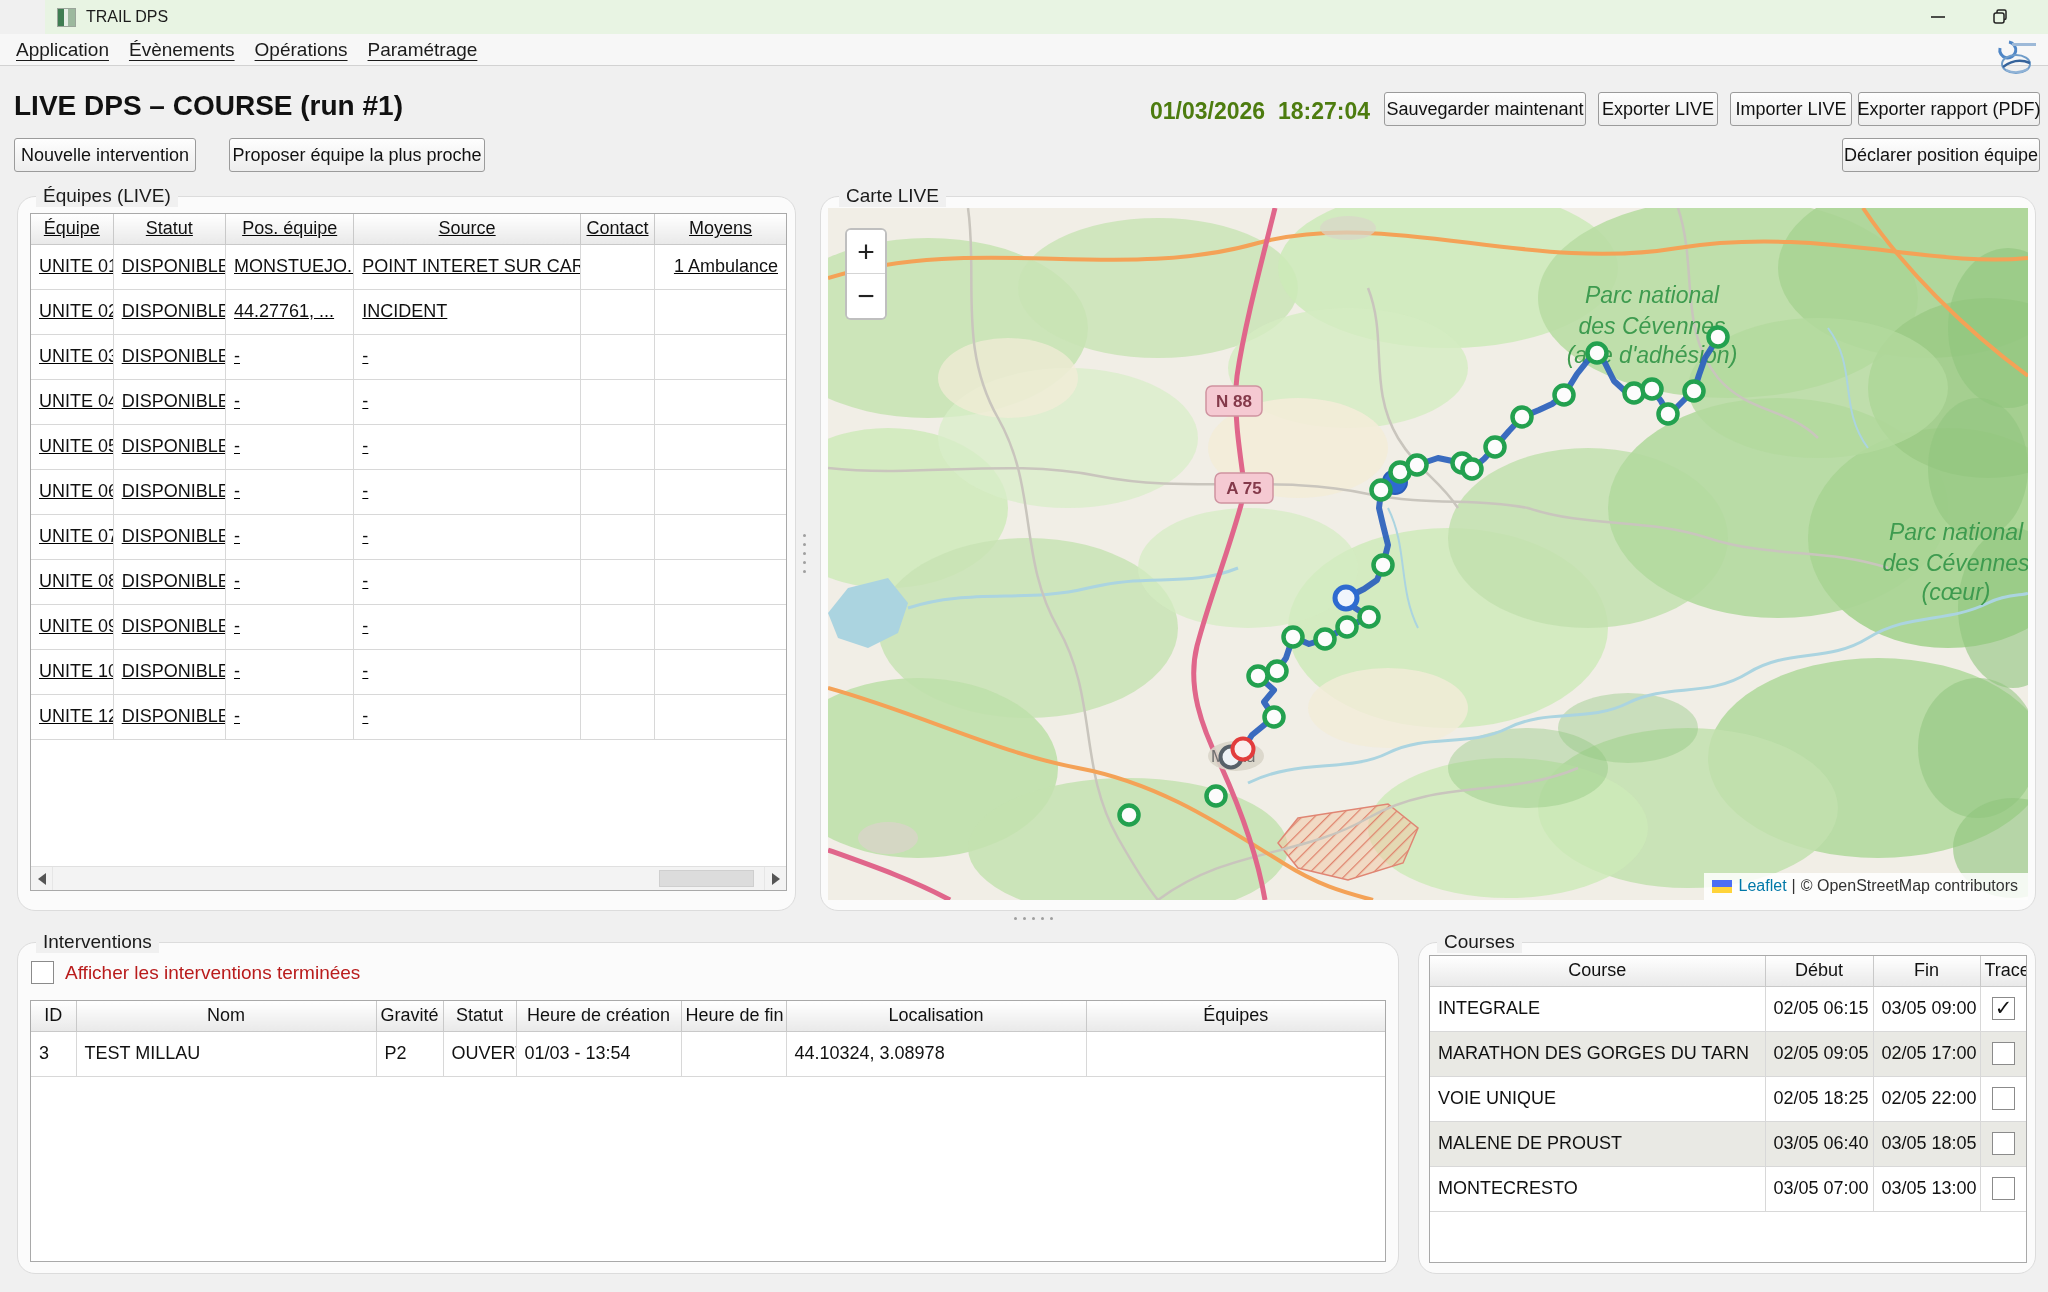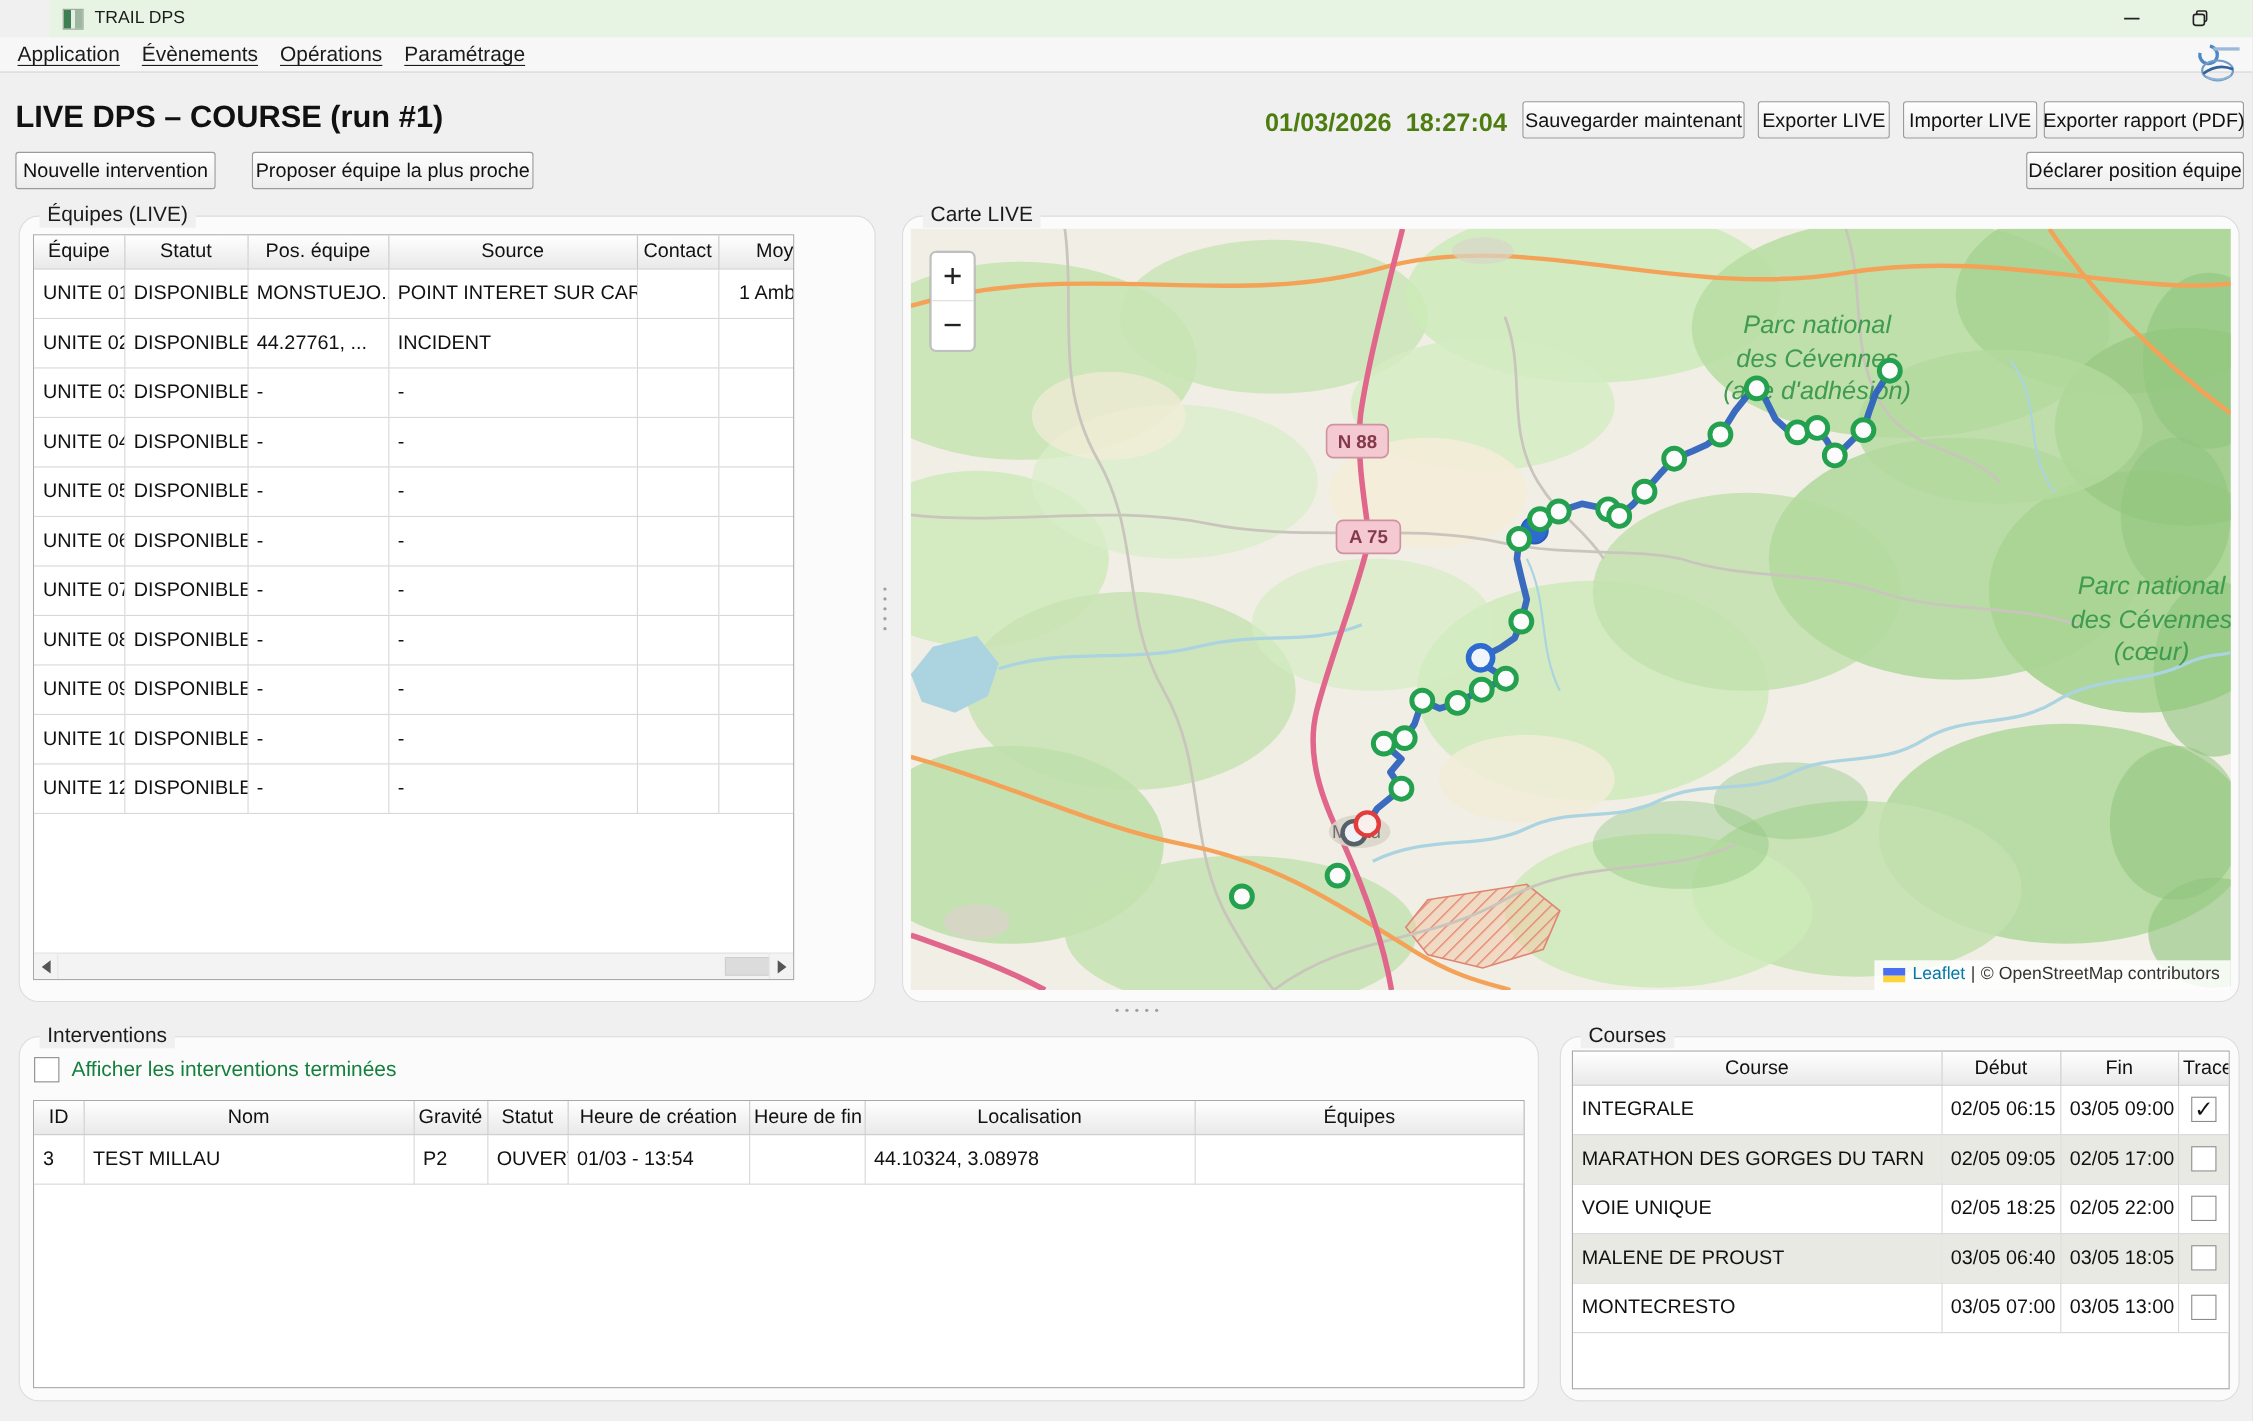--- a/index.html
+++ b/index.html
@@ -66,21 +66,21 @@
   .attribution{position:absolute;right:0;bottom:0;background:rgba(255,255,255,.85);padding:4px 10px 5px 8px;font-size:16px;color:#333;display:flex;align-items:center;gap:5px;}
   .attribution .leaflet-link{color:#0078A8;}
   .ua-flag{display:inline-block;width:20px;height:13px;margin-right:2px;}
   .ua-flag .b{height:7px;background:#4c6ef5;}
   .ua-flag .y{height:6px;background:#ffd43b;}
   svg text{font-family:"Liberation Sans","DejaVu Sans",sans-serif;}
   .park-label{font-size:23px;font-style:italic;fill:#3e9b4f;}
   .badge-text{font-size:17px;font-weight:bold;fill:#84394a;}
   .city-label{font-size:17px;fill:#6f6f6f;}
 
-  .intv-check-row{position:absolute;display:flex;align-items:center;gap:11px;font-size:19px;color:#15803d;}
+  .intv-check-row{position:absolute;display:flex;align-items:center;gap:11px;font-size:19px;color:#b91c1c;}
 </style>
 </head>
 <body>
 
 <div class="app">
 
   <div class="titlebar">
     <div class="app-icon"></div>
     <span class="app-title">TRAIL DPS</span>
     <div class="win-controls">
@@ -128,21 +128,21 @@
   <div class="btn" style="left:1598px;top:92px;width:120px;">Exporter LIVE</div>
   <div class="btn" style="left:1730px;top:92px;width:122px;">Importer LIVE</div>
   <div class="btn" style="left:1858px;top:92px;width:182px;">Exporter rapport (PDF)</div>
 
   <div class="btn" style="left:14px;top:138px;width:182px;">Nouvelle intervention</div>
   <div class="btn" style="left:210px;top:138px;width:256px;margin-left:19px;">Proposer équipe la plus proche</div>
   <div class="btn" style="left:1842px;top:138px;width:198px;">Déclarer position équipe</div>
 
   <div class="groupbox" style="left:17px;top:196px;width:779px;height:715px;">
     <span class="group-label">Équipes (LIVE)</span>
-    <div class="table-wrap" style="left:12px;top:16px;width:692px;height:678px;">
+    <div class="table-wrap" style="left:12px;top:16px;width:757px;height:678px;text-decoration:underline;">
       <table class="grid">
         <colgroup>
             <col style="width:82px">
             <col style="width:112px">
             <col style="width:128px">
             <col style="width:226px">
             <col style="width:74px">
             <col style="width:131px">
           </colgroup>
         <thead>

